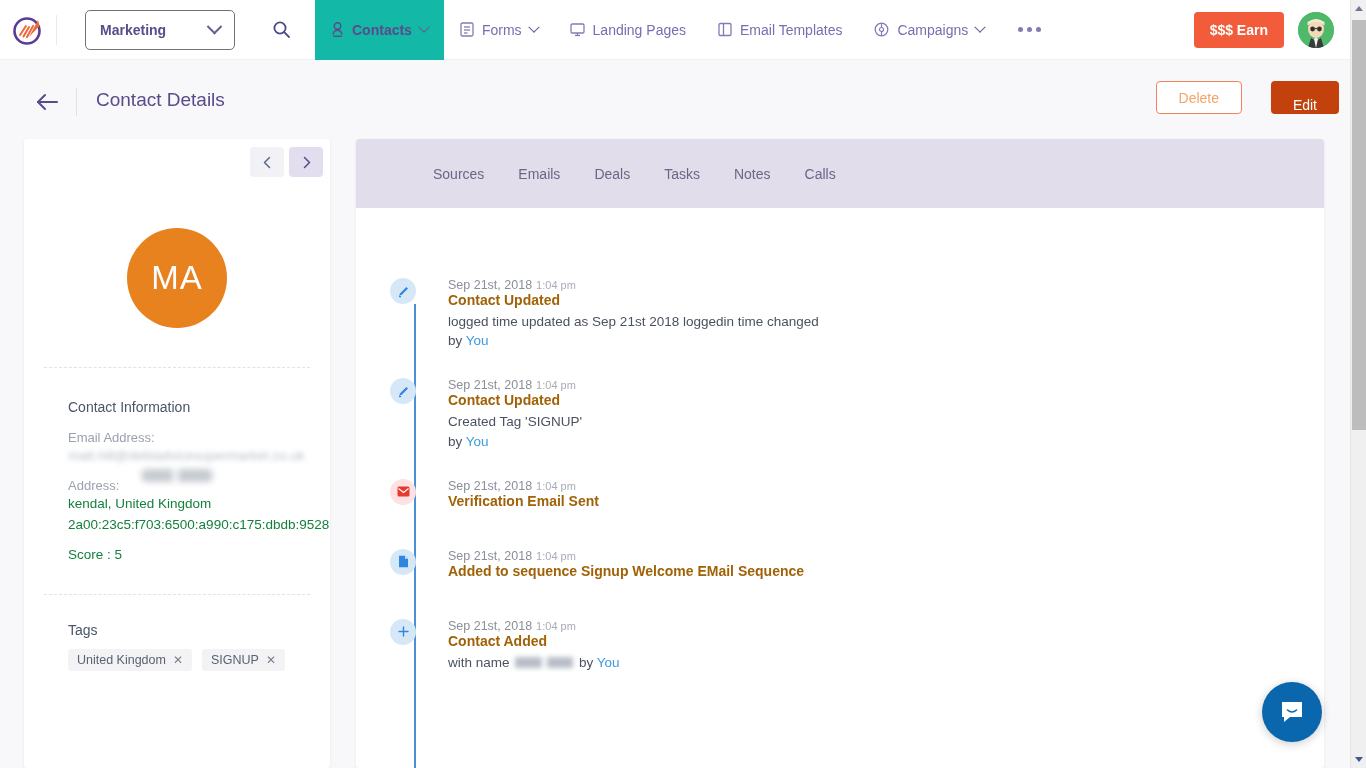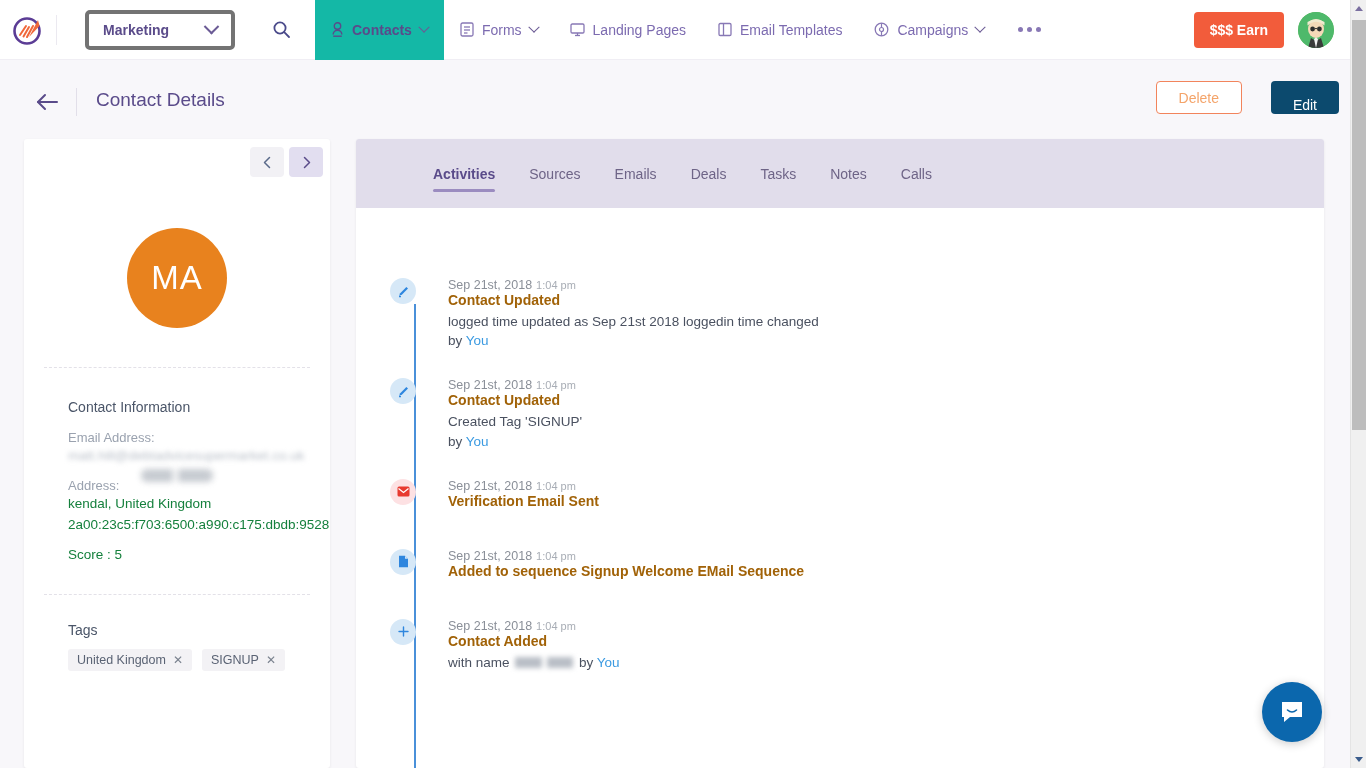--- a/index.html
+++ b/index.html
@@ -16,21 +16,21 @@
     position: absolute; top: 0; left: 0; width: 1350px; height: 60px;
     background: #ffffff; display: flex; align-items: center;
     border-bottom: 1px solid #f0eef4;
   }
   .logo { width: 56px; display: flex; align-items: center; justify-content: center; }
   .logo svg { display: block; }
   .nav-divider { width: 1px; height: 30px; background: #ebe9f0; }
 
   .app-select {
     margin-left: 28px; width: 150px; height: 40px;
-    border: 4px solid #737373; border-radius: 5px;
+    border: 1px solid #737373; border-radius: 5px;
     display: flex; align-items: center; justify-content: space-between;
     padding: 0 14px; background: #fff; cursor: pointer;
   }
   .app-select .lbl { font-size: 14px; font-weight: bold; color: #5a4b8a; }
   .chev { width: 11px; height: 11px; border-right: 2px solid #6b5b95; border-bottom: 2px solid #6b5b95;
           transform: rotate(45deg) translate(-2px,-2px); }
   .chev.sm { width: 8px; height: 8px; border-width: 1.6px; }
 
   .search-btn { margin-left: 28px; width: 36px; height: 36px; display: flex; align-items: center;
                 justify-content: center; cursor: pointer; }
@@ -59,21 +59,21 @@
   .back-arrow { position: absolute; left: 34px; top: 88px; width: 28px; height: 28px; cursor: pointer; }
   .head-div { position: absolute; left: 76px; top: 88px; width: 1px; height: 28px; background: #e2dfe9; }
   .page-title { position: absolute; left: 96px; top: 89px; font-size: 19px; color: #5a4b8a; font-weight: normal; }
   .btn-delete {
     position: absolute; right: 124px; top: 81px; height: 33px; padding: 0 22px;
     background: #fff; color: #f4a46a; border: 1px solid #f2845c; border-radius: 4px;
     font-size: 14px; cursor: pointer; font-family: "Liberation Sans", sans-serif;
   }
   .btn-edit {
     position: absolute; right: 27px; top: 81px; height: 33px; padding: 16px 22px;
-    background: #0c4a6e; color: #fff; border: none; border-radius: 4px;
+    background: #c2410c; color: #fff; border: none; border-radius: 4px;
     font-size: 14px; cursor: pointer; font-family: "Liberation Sans", sans-serif;
   }
 
   
   .left-card {
     position: absolute; left: 24px; top: 139px; width: 306px; height: 629px;
     background: #fff; border-radius: 3px; box-shadow: 0 1px 3px rgba(0,0,0,0.07);
     overflow: hidden;
   }
   .nav-arrows { position: absolute; right: 7px; top: 8px; display: flex; gap: 5px; }
@@ -331,23 +331,20 @@
     <div class="tag" style="left:178px; top:510px;">
       <span>SIGNUP</span>
       <span class="x">✕</span>
     </div>
 
   </div>
 
   <div class="right-panel">
 
     <div class="tabbar">
-      <div class="tab active">
-          <span>Activities</span>
-        </div>
       <div class="tab">
           <span>Sources</span>
         </div>
       <div class="tab">
           <span>Emails</span>
         </div>
       <div class="tab">
           <span>Deals</span>
         </div>
       <div class="tab">

